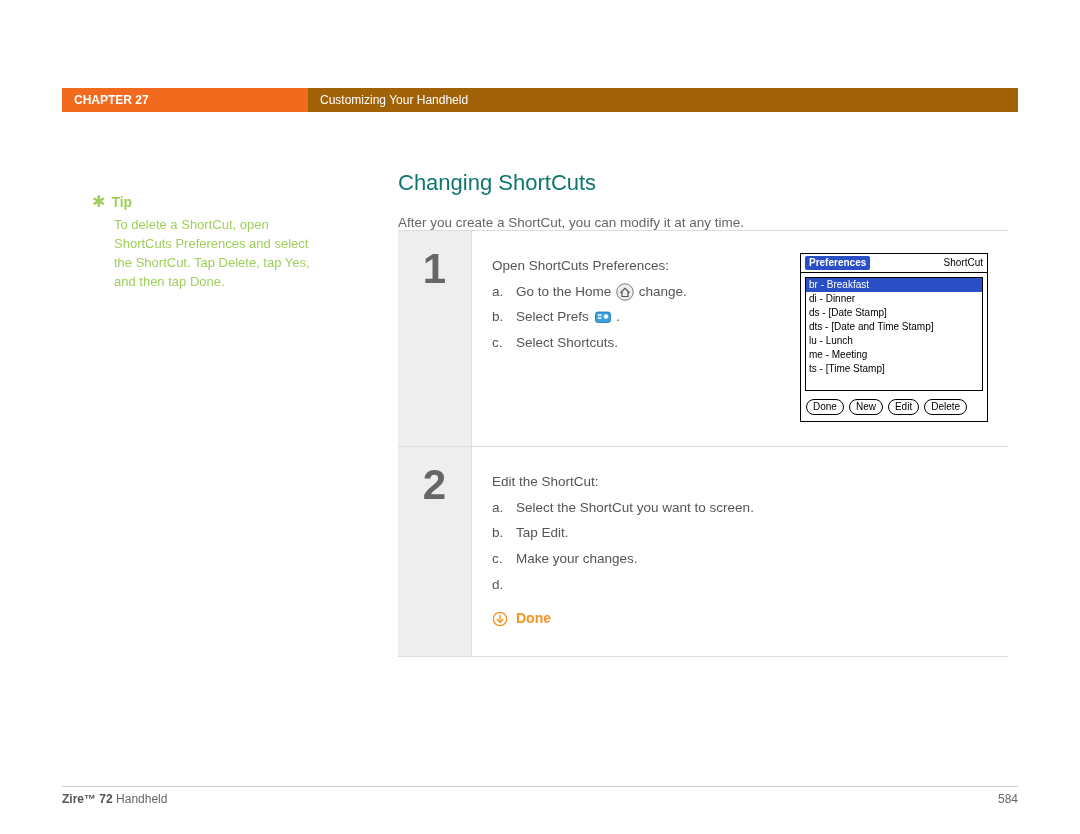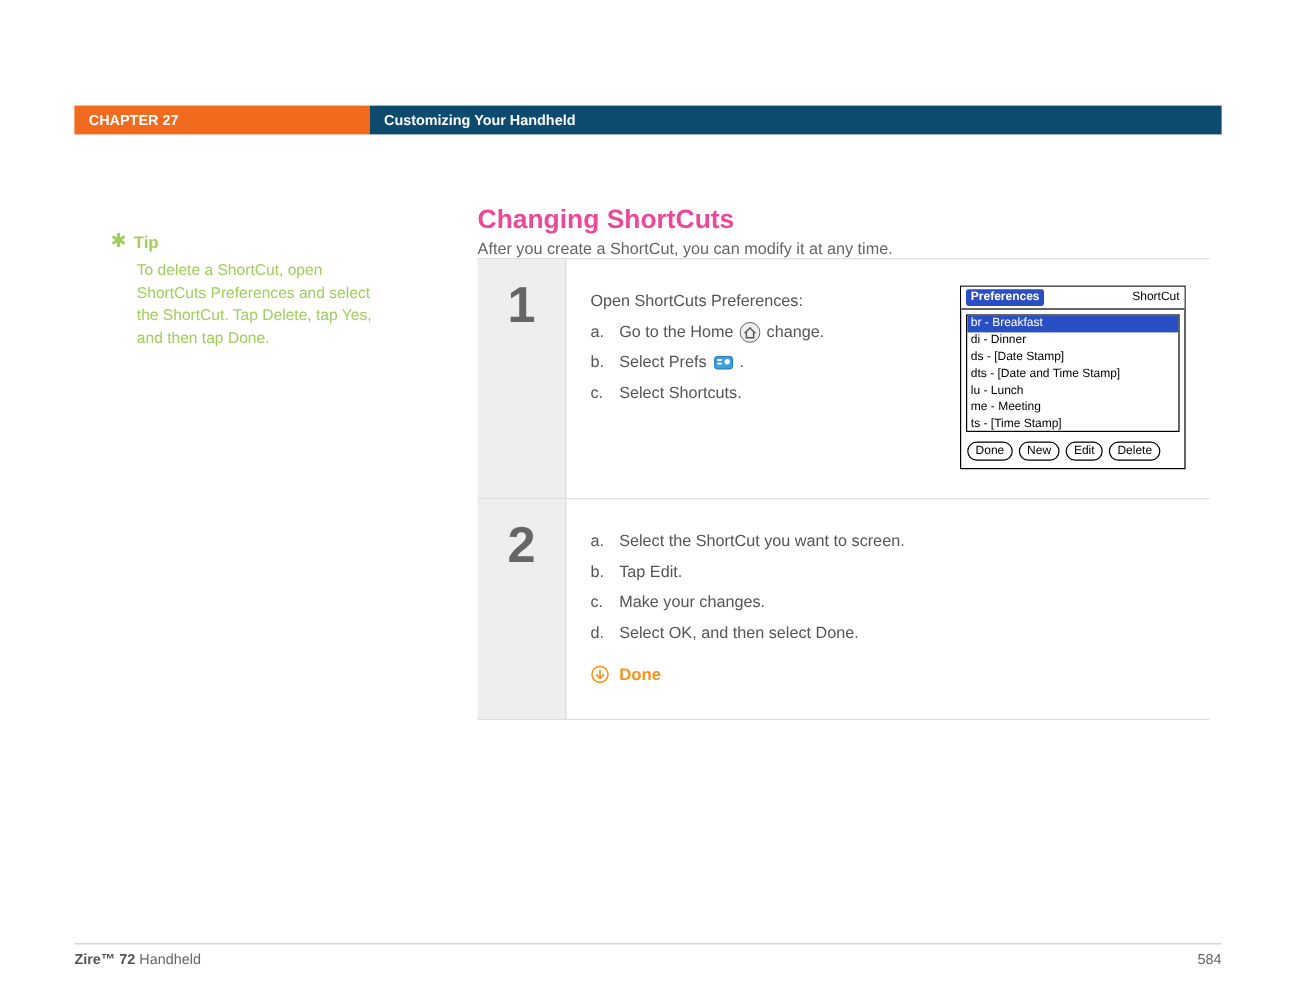--- a/index.html
+++ b/index.html
@@ -21,23 +21,23 @@
   }
   .header-left {
     background: #f26a1e;
     color: #fff;
     font-weight: bold;
     font-size: 12px;
     padding: 5px 12px;
     width: 246px;
   }
   .header-right {
-    background: #0c4a6e;
+    background: #a16207;
     color: #fff;
-    font-weight: bold;
+    font-weight: normal;
     font-size: 12px;
     padding: 5px 12px;
     flex: 1;
   }
   .sidebar {
     position: absolute;
     left: 92px;
     top: 194px;
     width: 225px;
   }
@@ -53,23 +53,23 @@
     padding-left:22px;
   }
   .main {
     position:absolute;
     left: 398px;
     top: 170px;
     width: 610px;
   }
   .h1 {
     font-size: 22px;
-    font-weight: bold;
-    color:#ec4899;
-    margin-bottom: 4px;
+    font-weight: normal;
+    color:#0f766e;
+    margin-bottom: 19px;
   }
   .intro {
     font-size: 13.5px;
     color:#666;
   }
   .steps {
     border-top: 1px solid #ddd;
   }
   .step {
     display:flex;
@@ -122,21 +122,21 @@
     padding:2px 4px;
     border-bottom:1px solid #000;
     background:#fff;
   }
   .palm-title .pt-left {
     background:#2a4fc4; color:#fff; font-weight:bold; padding:1px 4px;
     border-radius:2px; font-size:10px;
   }
   .palm-title .pt-right { font-size:10px; padding-top:1px;}
   .palm-list {
-    margin:4px; border:1px solid #000; height:98px; overflow:hidden;
+    margin:4px; border:1px solid #000; height:114px; overflow:hidden;
   }
   .palm-list .item { padding:1px 3px; white-space:nowrap; }
   .palm-list .item.sel { background:#2a4fc4; color:#fff; }
   .palm-btns {
     display:flex; gap:5px; padding:4px 5px 6px 5px; justify-content:flex-start;
   }
   .palm-btn {
     border:1px solid #000; border-radius:8px; padding:0px 6px; font-size:10px;
     background:#fff; line-height:1.4;
   }
@@ -237,36 +237,36 @@
             <span class="palm-btn">Delete</span>
           </div>
         </div>
       </div>
     </div>
 
     <div class="step">
       <div class="step-num">2</div>
       <div class="step-body">
         <div class="step-text">
+          <div>Edit the ShortCut:</div>
           <ol class="alpha">
             <li>
               <span class="lbl">a.</span>
               <span>Select the ShortCut you want to screen.</span>
             </li>
             <li>
               <span class="lbl">b.</span>
               <span>Tap Edit.</span>
             </li>
             <li>
               <span class="lbl">c.</span>
               <span>Make your changes.</span>
             </li>
             <li>
               <span class="lbl">d.</span>
-              <span>Select OK, and then select Done.</span>
             </li>
           </ol>
           <div class="done-row">
             <svg viewBox="0 0 24 24">
                 <circle cx="12" cy="12" r="10" fill="none" stroke="#f7941d" stroke-width="2"></circle>
                 <path d="M12 6 V16 M7 12 L12 17 L17 12" fill="none" stroke="#f7941d" stroke-width="2"></path>
               </svg>
             <span>Done</span>
           </div>
         </div>

